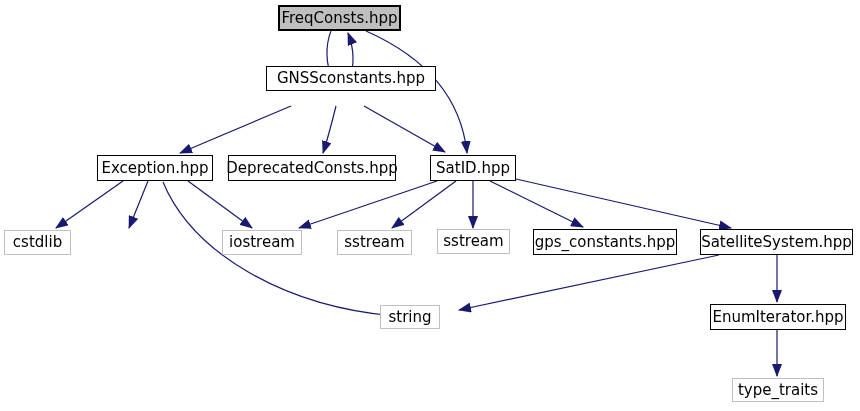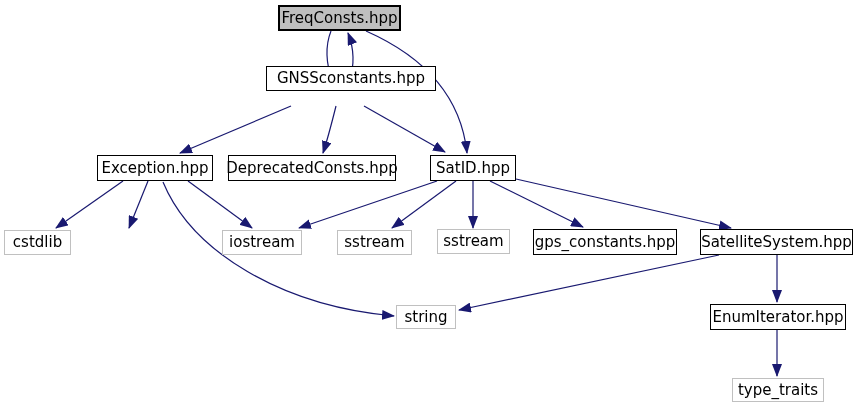--- a/index.html
+++ b/index.html
@@ -68,19 +68,19 @@
   <div class="node system" style="left:222px;top:230px;width:80px;height:25px">iostream</div>
 
   <div class="node system" style="left:337px;top:230px;width:75px;height:25px">sstream</div>
 
   <div class="node system" style="left:437px;top:229px;width:73px;height:25px">sstream</div>
 
   <div class="node project" style="left:533px;top:229px;width:144px;height:26px">gps_constants.hpp</div>
 
   <div class="node project" style="left:700px;top:229px;width:153px;height:26px">SatelliteSystem.hpp</div>
 
-  <div class="node system" style="left:396px;top:305px;width:60px;height:24px">string</div>
+  <div class="node system" style="left:380px;top:305px;width:60px;height:24px">string</div>
 
   <div class="node project" style="left:710px;top:304px;width:136px;height:26px">EnumIterator.hpp</div>
 
   <div class="node system" style="left:732px;top:378px;width:92px;height:24px">type_traits</div>
 
 </div>
 
 </body></html>

